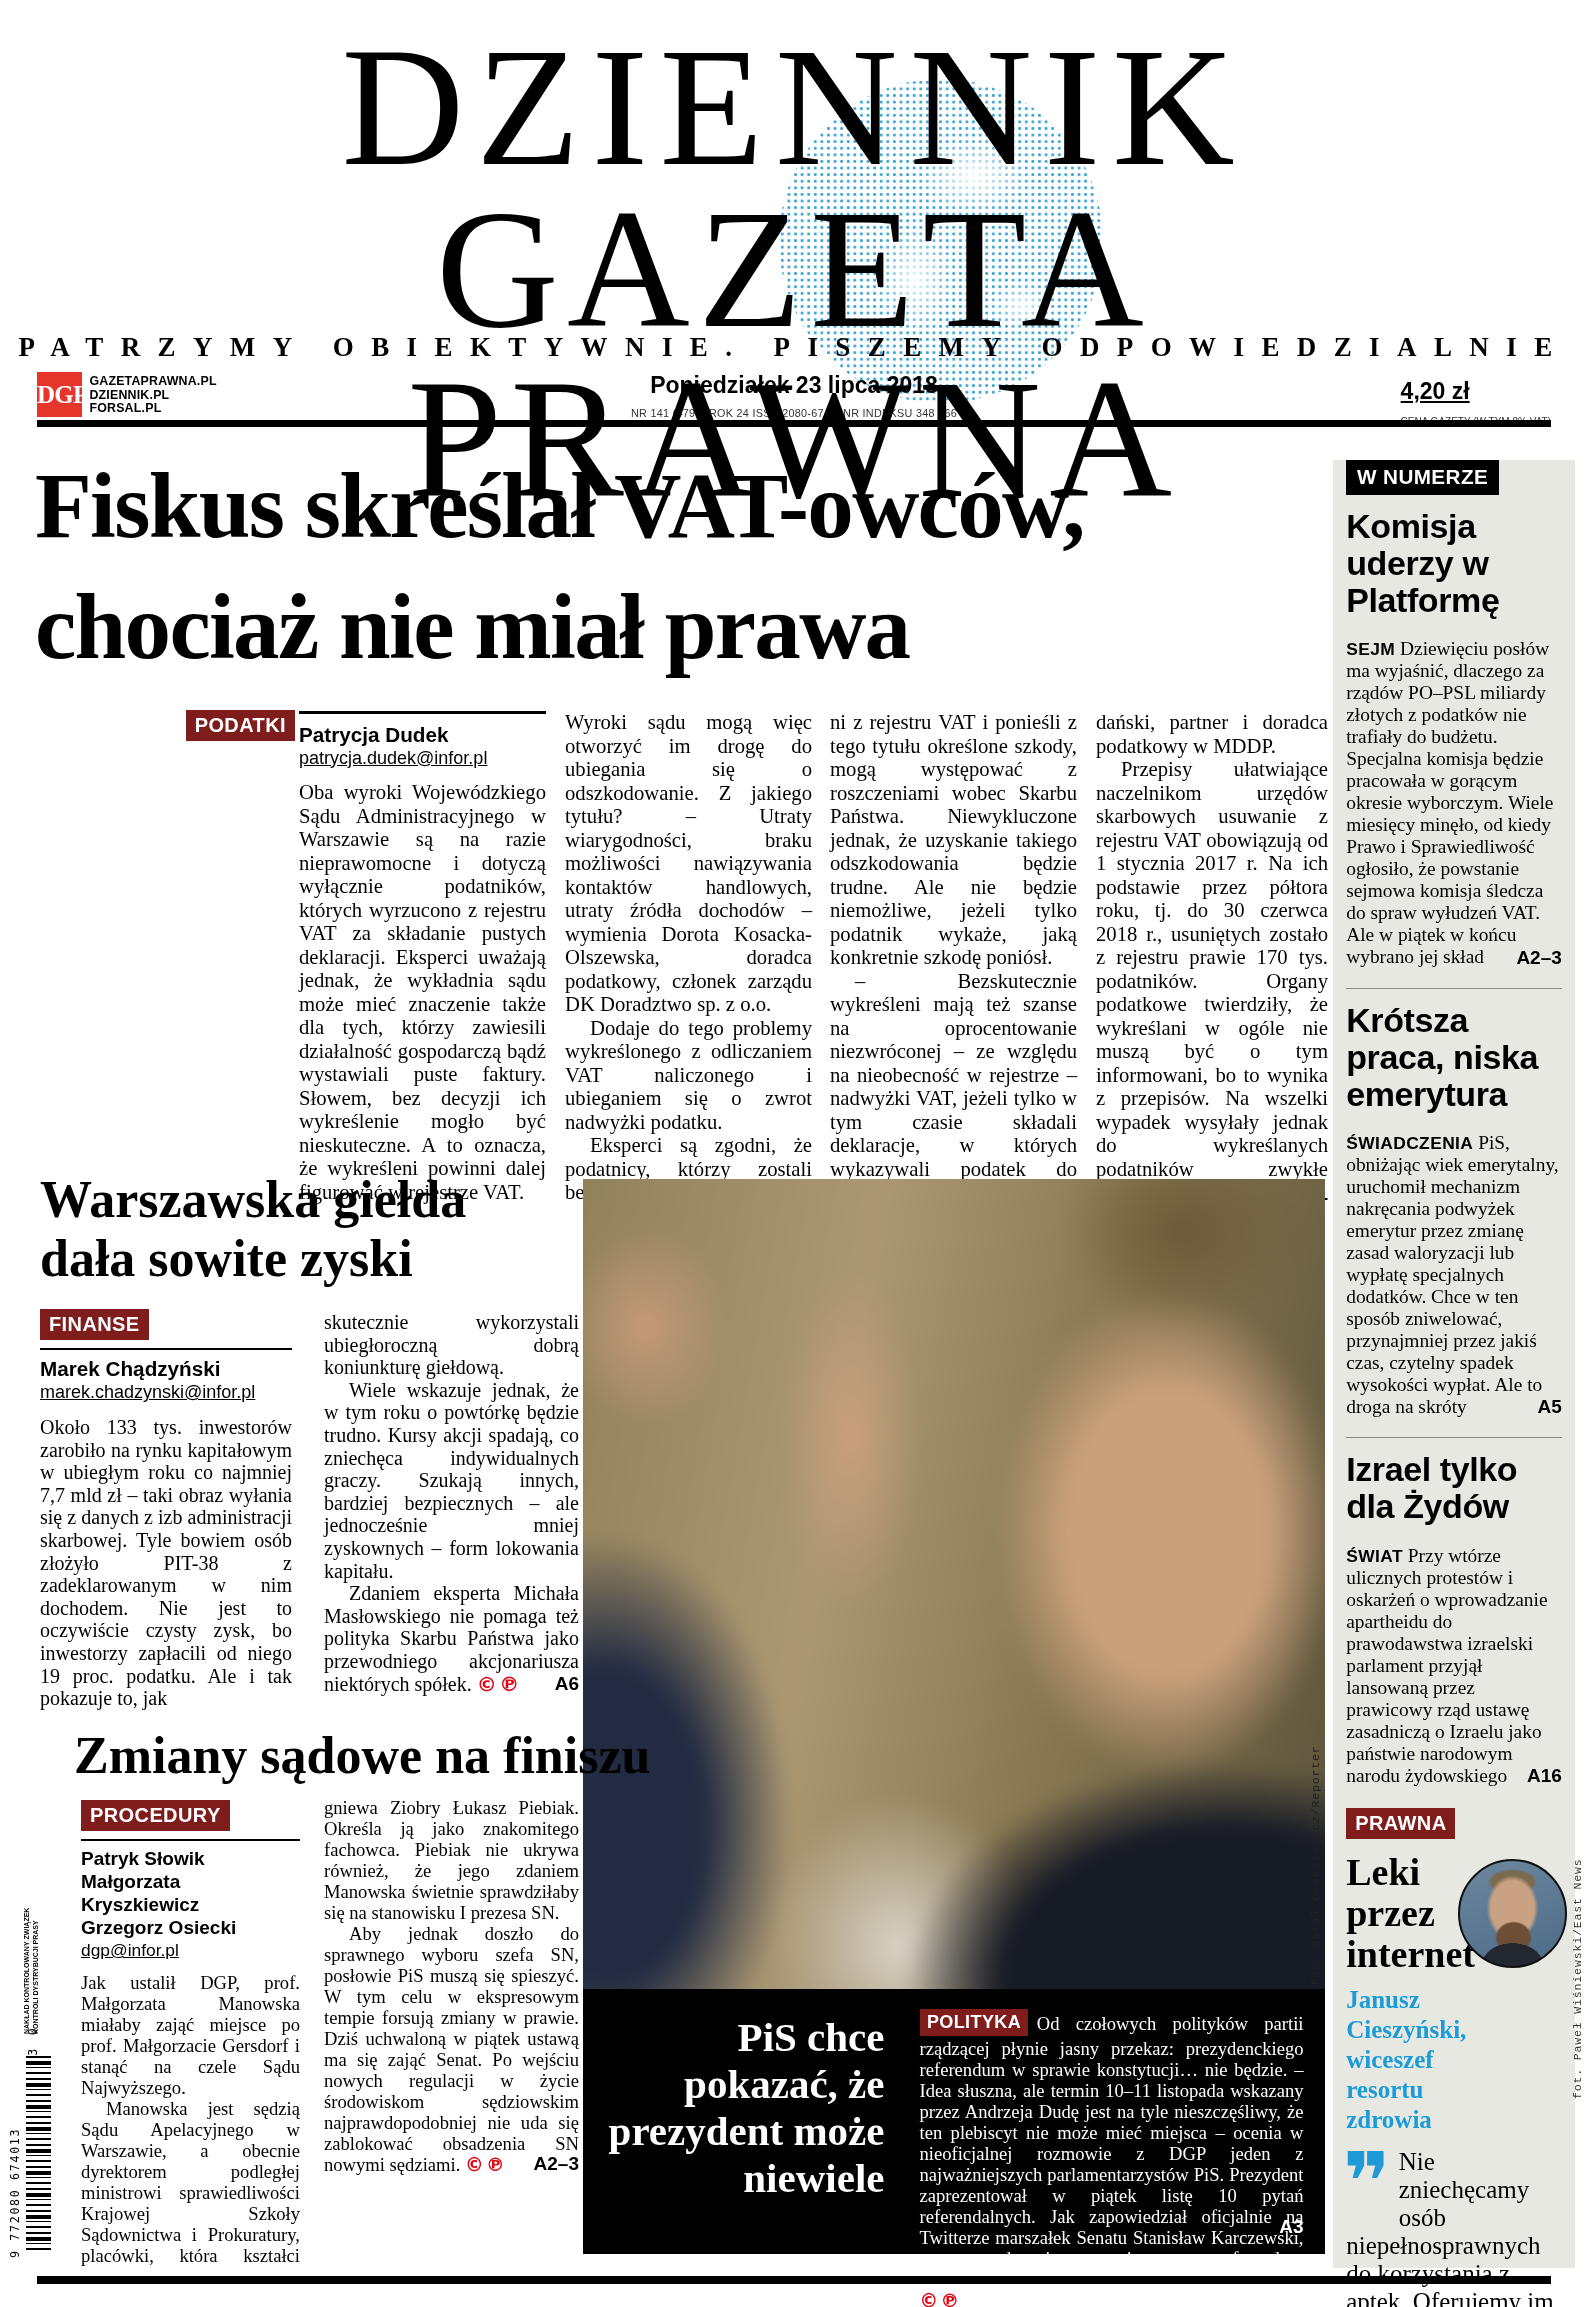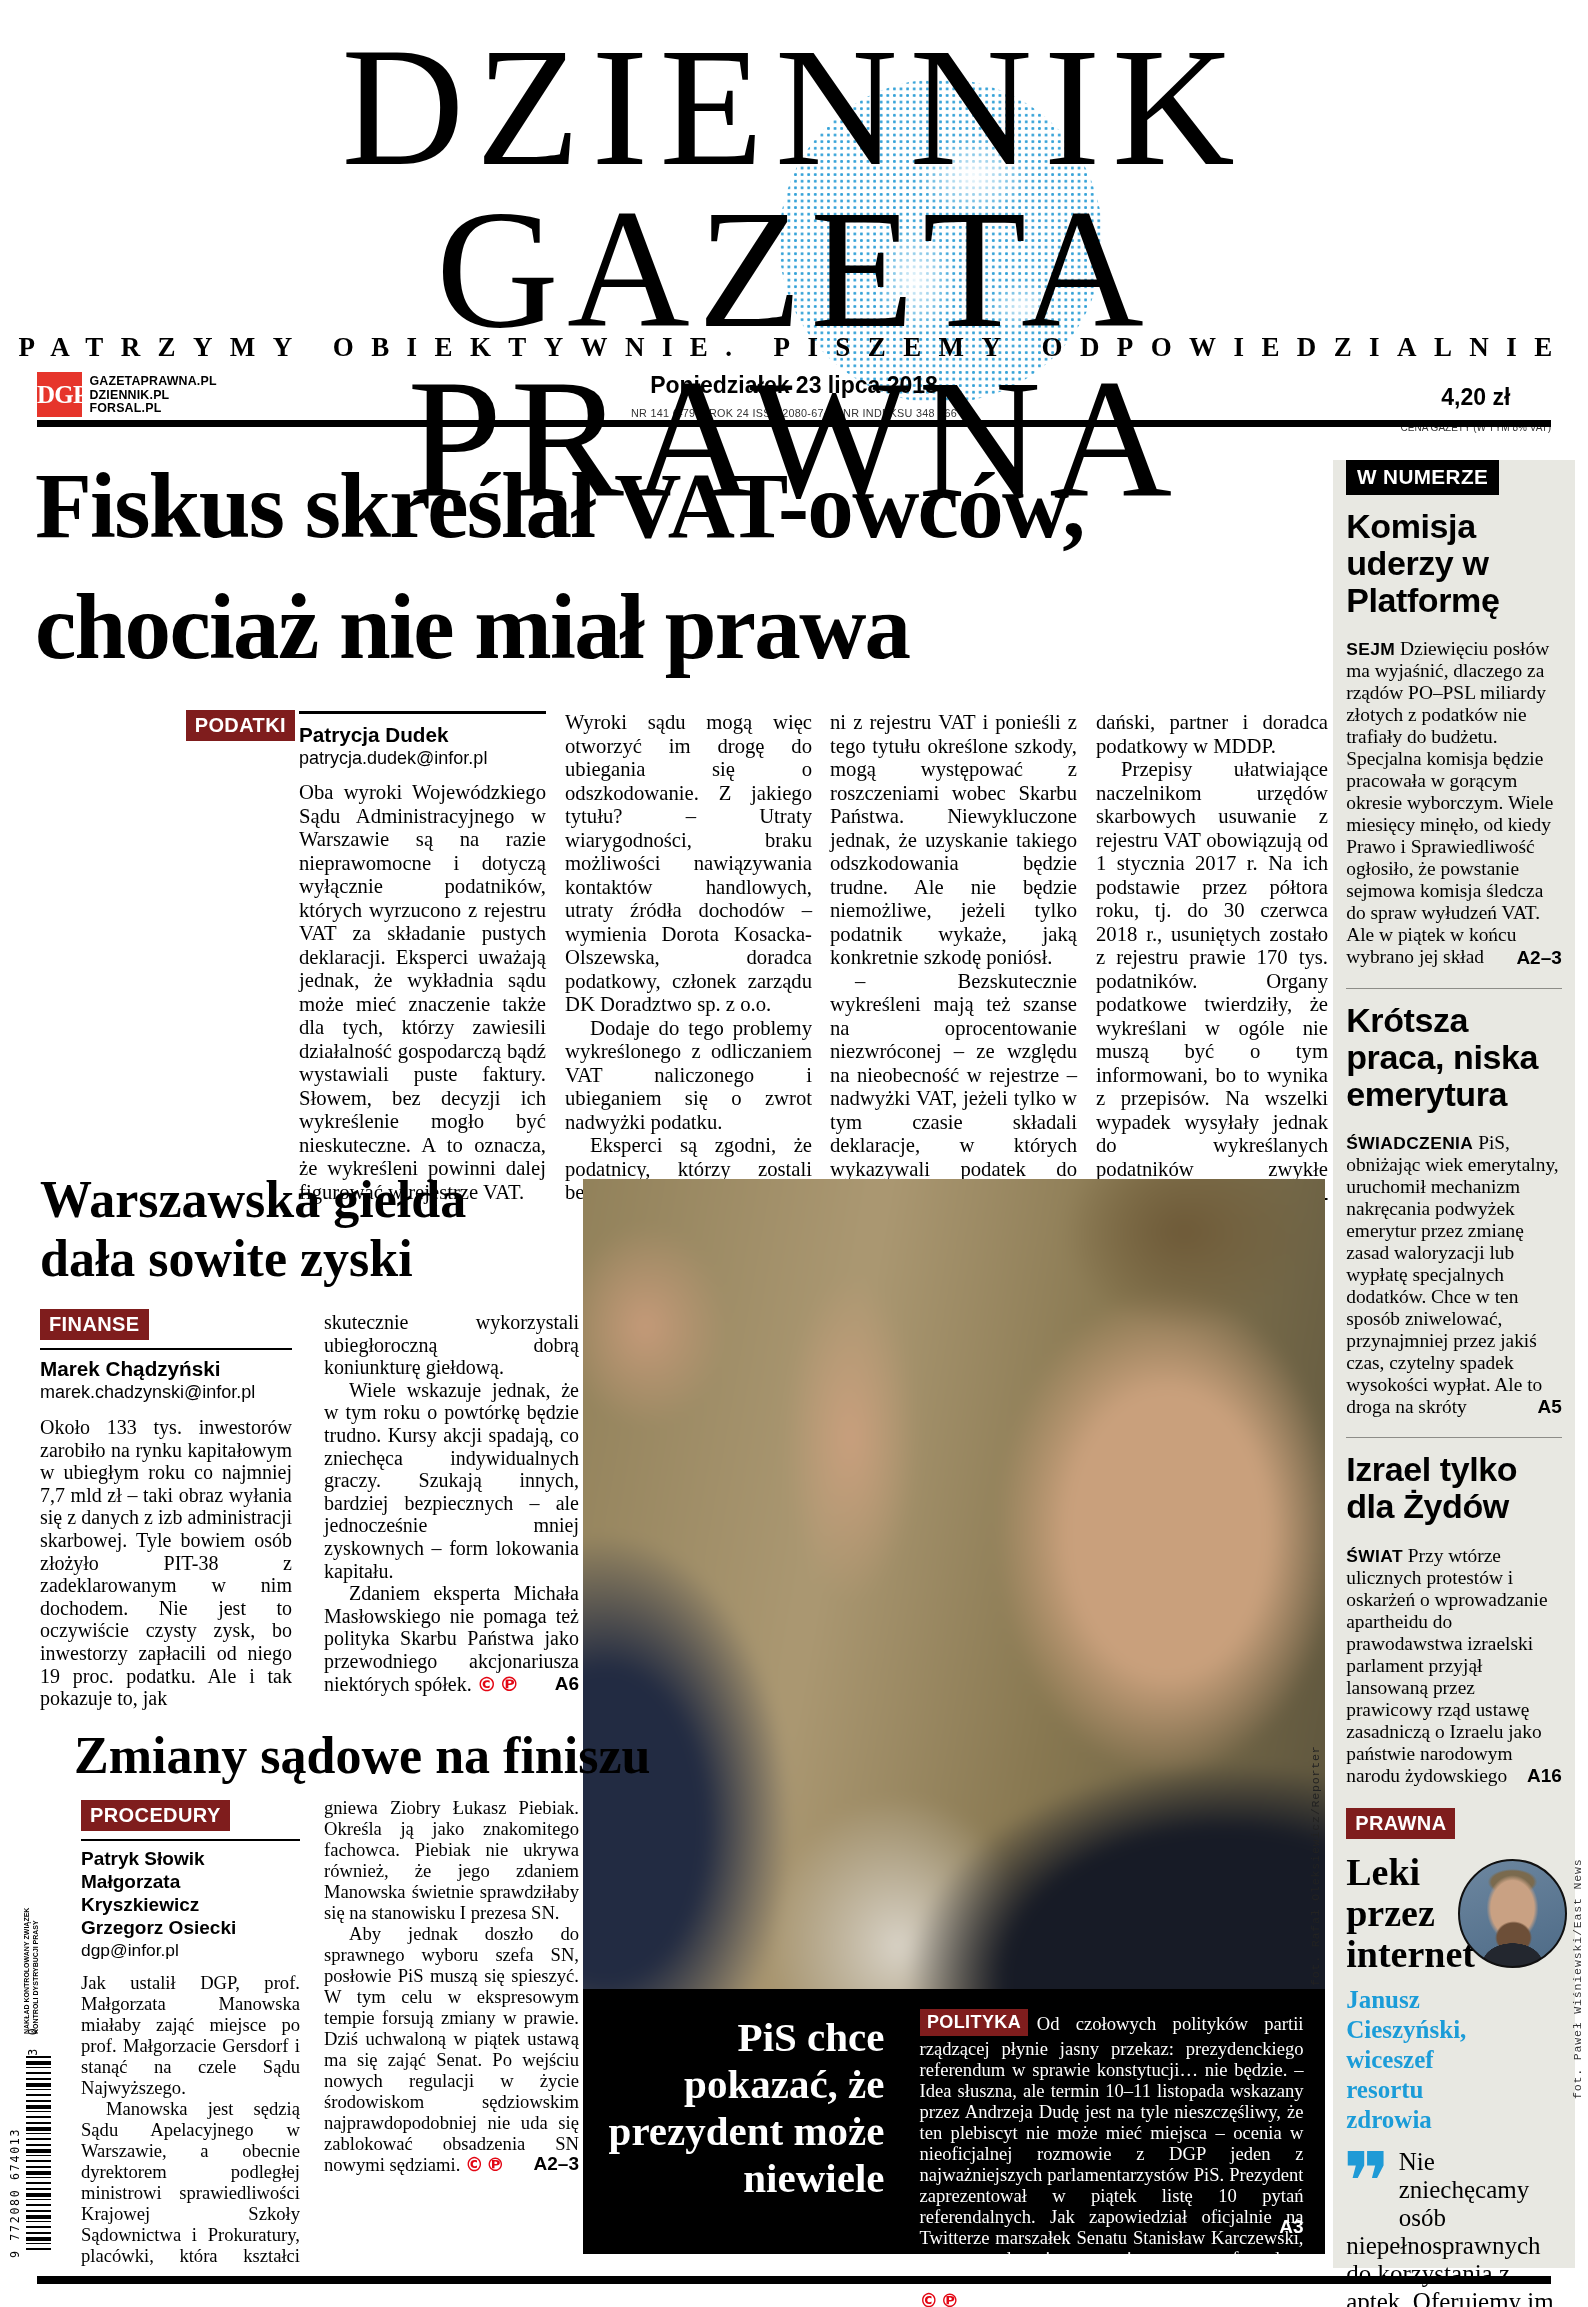--- a/index.html
+++ b/index.html
@@ -25,21 +25,21 @@
   
   .pubrow{position:absolute;left:37px;top:374px;width:1514px;height:45px;}
   .brand{position:absolute;left:0;top:-1.7px;display:flex;gap:7.4px;}
   .dgp-box{width:45px;height:45px;background:#e6352b;color:#fff;text-align:center;
     font:700 25px/45px "Liberation Serif",serif;letter-spacing:-0.8px;}
   .sites{display:flex;flex-direction:column;justify-content:space-between;padding:2.5px 0;}
   .site{font:700 12.4px/1 "Liberation Sans",sans-serif;letter-spacing:0.2px;}
   .pub-center{position:absolute;left:248px;right:248px;top:0;text-align:center;}
   .pub-date{font:700 23px/1 "Liberation Sans",sans-serif;}
   .pub-issue{margin-top:10.8px;font:10.8px/1 "Liberation Sans",sans-serif;color:#333;letter-spacing:0.3px;}
-  .pub-right{position:absolute;right:0;top:12px;text-align:center;}
+  .pub-right{position:absolute;right:0;top:6px;text-align:left;text-decoration:underline;}
   .pub-price{font:700 23px/1 "Liberation Sans",sans-serif;}
   .pub-note{margin-top:14px;font:10px/1 "Liberation Sans",sans-serif;color:#333;}
   .rule-top{position:absolute;left:37px;top:420px;width:1514px;height:7.4px;background:#000;}
   .rule-bottom{position:absolute;left:37px;top:2276px;width:1514px;height:8.3px;background:#000;}
 
   
   .badge-blue{display:inline-block;background:#7f1d1d;color:#fff;
     font:700 20px/1 "Liberation Sans",sans-serif;padding:5px 9px 5.8px;letter-spacing:0.4px;}
   .badge-black{display:inline-block;background:#000;color:#fff;
     font:700 20.7px/1 "Liberation Sans",sans-serif;padding:6.6px 10.8px 7.4px;letter-spacing:0.4px;}
@@ -47,21 +47,21 @@
   
   .headline{position:absolute;left:35px;top:445px;width:1307px;margin:0;
     font:700 93px/121px "Liberation Serif",serif;letter-spacing:-1.7px;}
   .lead-col{position:absolute;left:37px;top:710px;width:258px;text-align:right;}
   .standfirst{margin:15px 0 0;font:26.5px/31px "Liberation Serif",serif;}
   .col{position:absolute;top:711px;width:247px;}
   .c1{left:299px}.c2{left:565px}.c3{left:830px}.c4{left:1096px;width:232px}
   .byline-rule{height:2.5px;background:#000;margin:0 0 8.3px;}
   .rule2{height:1.7px;background:#000;margin:8.3px 0 6.6px;}
   .author{font:700 20.7px/25px "Liberation Sans",sans-serif;}
-  .email{font:18px/23px "Liberation Sans",sans-serif;margin-bottom:11.6px;}
+  .email{font:18px/23px "Liberation Sans",sans-serif;margin-bottom:11.6px;text-decoration:underline;}
   .col p, .ncol p{margin:0;font:20.7px/23.5px "Liberation Serif",serif;text-align:justify;}
   .col p + p, .ncol p + p{text-indent:25px;}
   .rel{position:relative;}
   .pref{position:absolute;right:0;bottom:1.7px;font:700 19px/1 "Liberation Sans",sans-serif;}
   .cp{color:#e30613;font-family:"DejaVu Sans",sans-serif;font-weight:700;letter-spacing:2.5px;white-space:nowrap;}
 
   
   .sidebar{position:absolute;left:1333px;top:460px;width:242px;height:1808px;background:#e8e8e2;
     box-sizing:border-box;padding:0 13.2px 8.3px;}
   .sb-title{margin:13.2px 0 11.6px;font:700 34px/37px "Liberation Sans",sans-serif;letter-spacing:-0.4px;}

